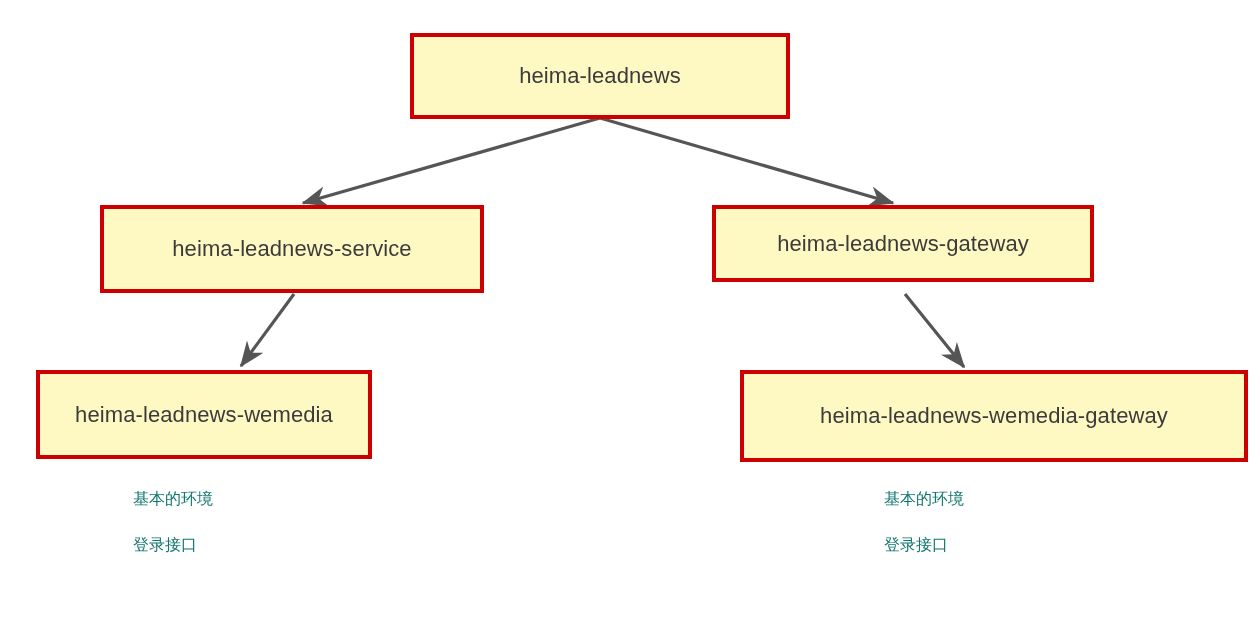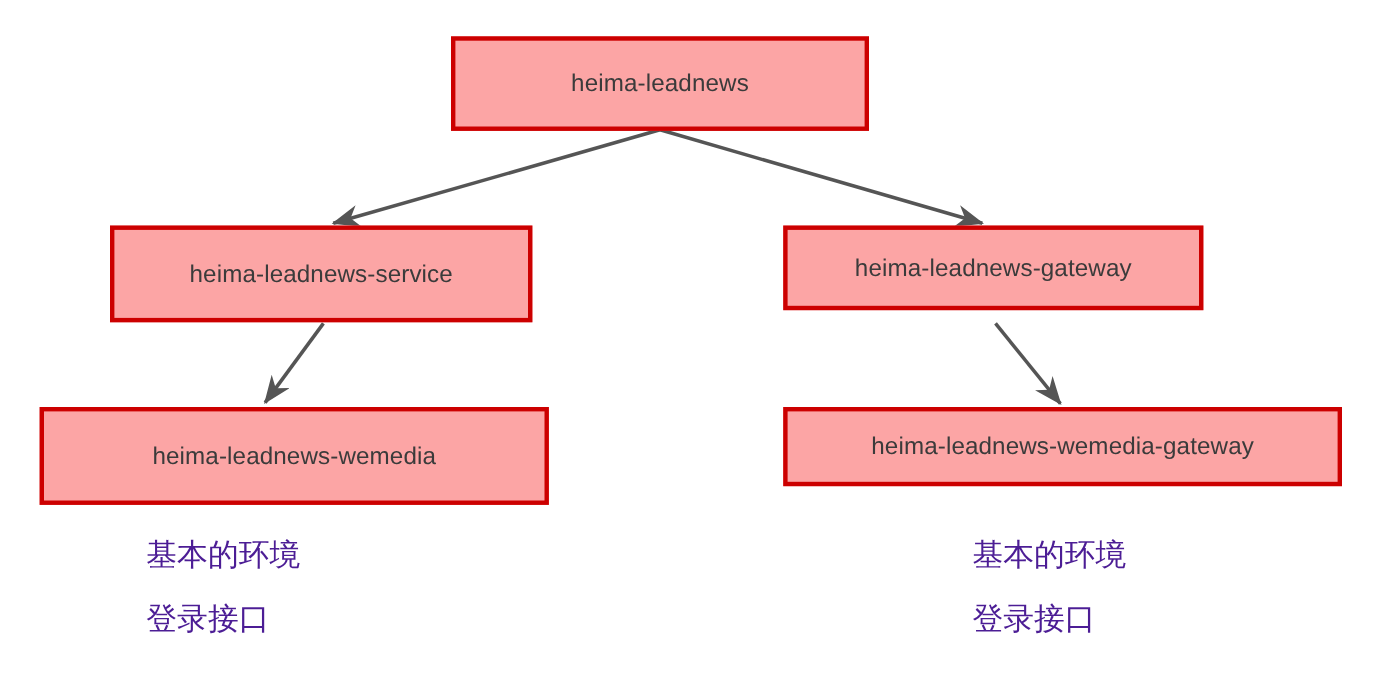--- a/index.html
+++ b/index.html
@@ -27,51 +27,51 @@
     position: absolute;
     left: 0;
     top: 0;
     width: 1254px;
     height: 617px;
     pointer-events: none;
   }
   .node-box {
     position: absolute;
     box-sizing: border-box;
-    background: #fca5a5;
+    background: #fef9c3;
     border: 4px solid #CC0000;
     display: flex;
     align-items: center;
     justify-content: center;
     z-index: 3;
   }
   .node-label {
     font-size: 22px;
     font-weight: 400;
     color: #3b3b3b;
     letter-spacing: 0.1px;
     white-space: nowrap;
   }
   
   #node-root      { left: 410px; top: 33px;  width: 380px; height: 86px; }
   #node-service   { left: 100px; top: 205px; width: 384px; height: 88px; }
   #node-gateway   { left: 712px; top: 205px; width: 382px; height: 77px; }
-  #node-wemedia   { left: 36px;  top: 370px; width: 463px; height: 89px; }
-  #node-wemedia-gateway { left: 712px; top: 370px; width: 508px; height: 72px; }
+  #node-wemedia   { left: 36px;  top: 370px; width: 336px; height: 89px; }
+  #node-wemedia-gateway { left: 740px; top: 370px; width: 508px; height: 92px; }
 
   .note-group {
     position: absolute;
     z-index: 2;
   }
   #notes-left  { left: 133px; top: 491px; }
   #notes-right { left: 884px; top: 491px; }
   .note-line {
-    font-size: 28px;
+    font-size: 16px;
     line-height: 1.0;
-    color: #4c1d95;
+    color: #0f766e;
     white-space: nowrap;
     margin-bottom: 30px;
   }
   .note-line:last-child { margin-bottom: 6px; }
 </style>
 </head>
 <body>
 
 <div id="diagram-canvas">
 

